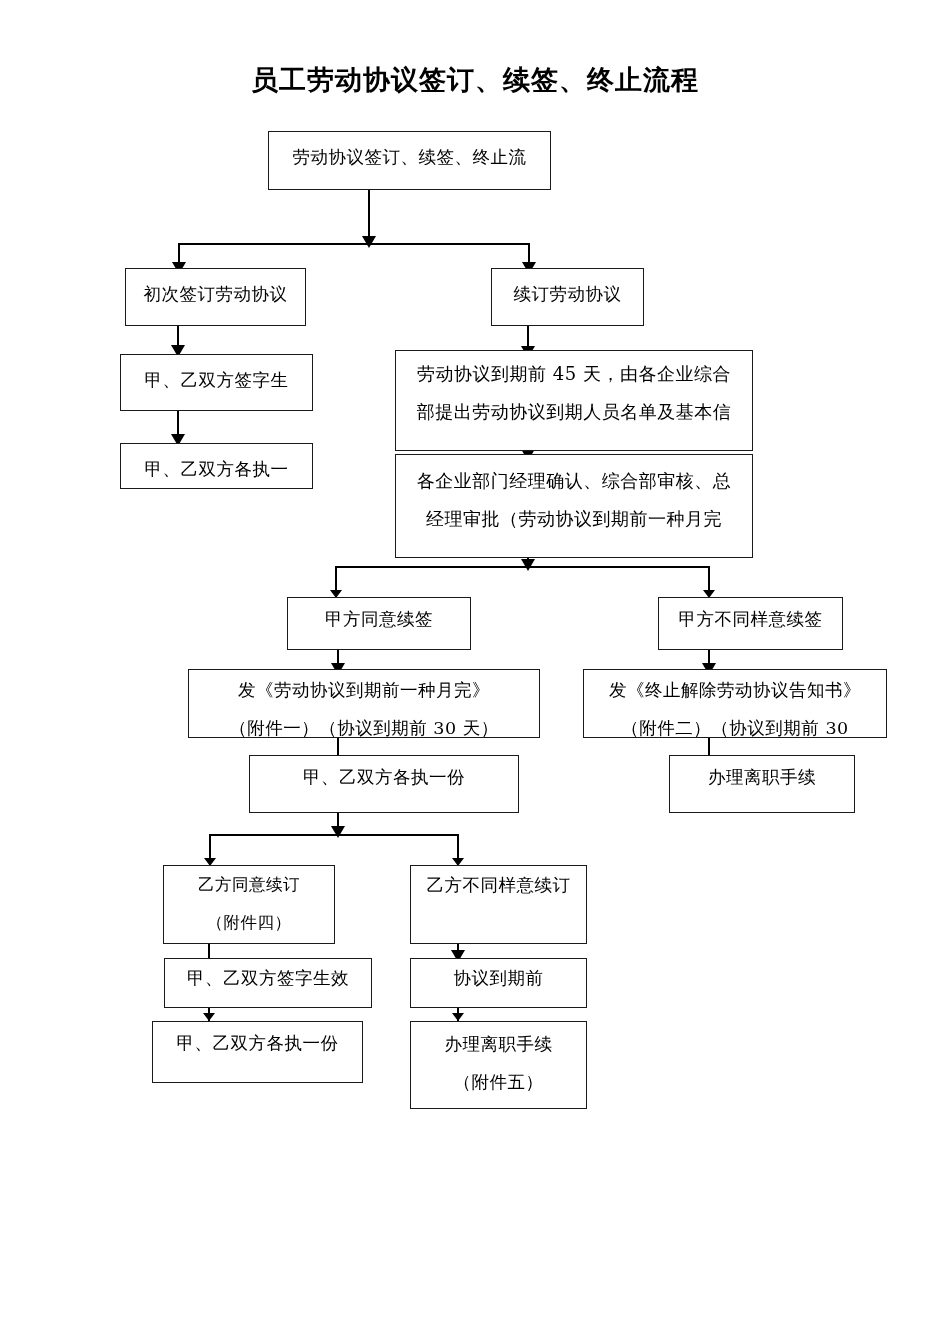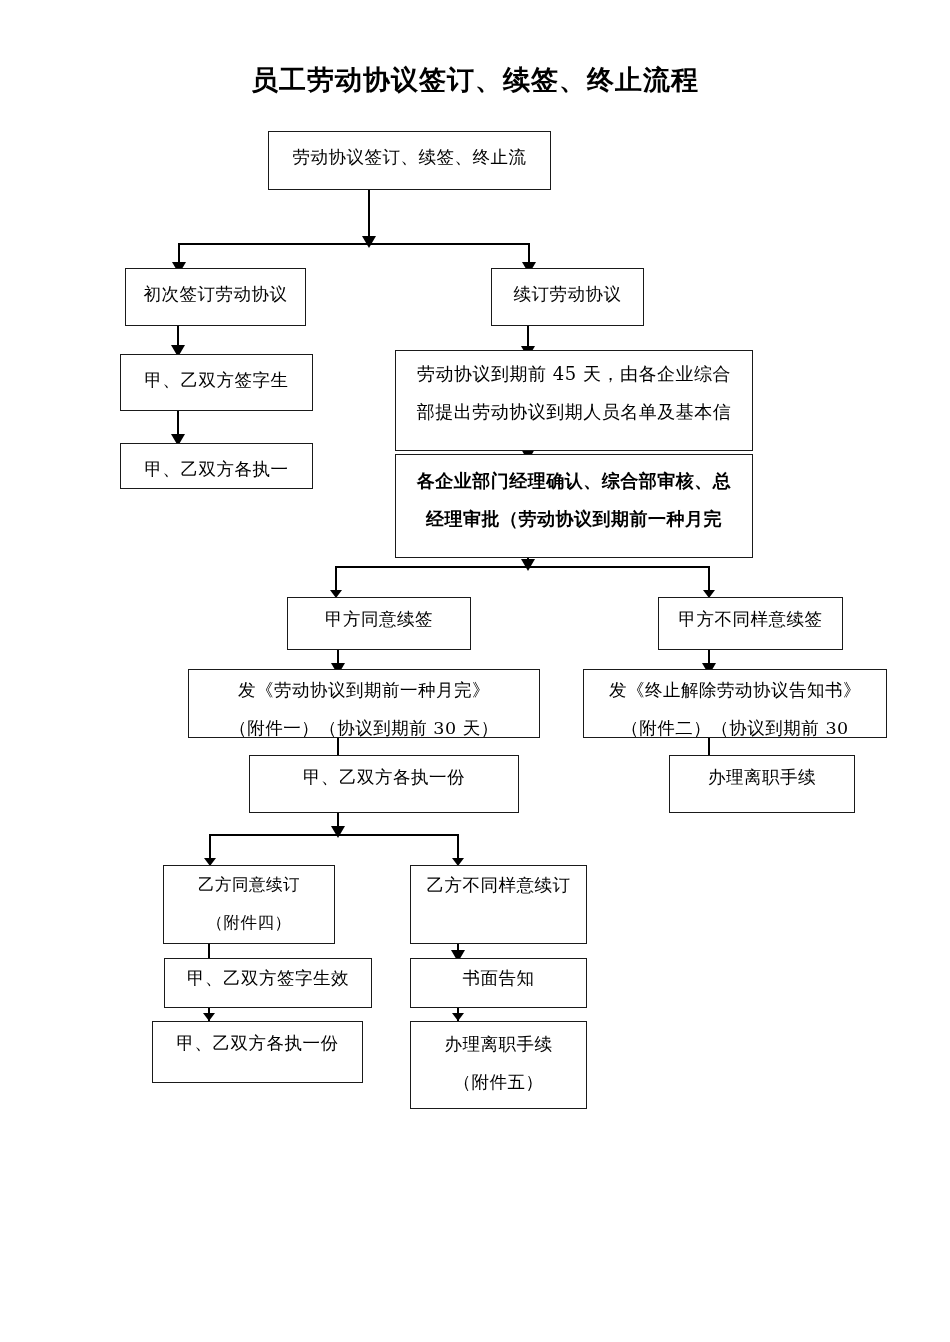--- a/index.html
+++ b/index.html
@@ -145,21 +145,21 @@
   <div class="node wide" style="left:355px; top:350px; width:358px; height:101px;">
     <div class="lines" style="top:4px;">
       <span class="ln">劳动协议到期前 45 天，由各企业综合</span>
       <span class="ln">部提出劳动协议到期人员名单及基本信</span>
     </div>
   </div>
 
   <div class="vline" style="left:527px; top:425px; height:36px;"></div>
   <div class="arrow" style="left:521px; top:449px;"></div>
 
-  <div class="node wide" style="left:355px; top:454px; width:358px; height:104px;font-weight:bold;">
+  <div class="node wide" style="left:355px; top:454px; width:358px; height:104px;">
     <div class="lines" style="top:7px;">
       <span class="ln">各企业部门经理确认、综合部审核、总</span>
       <span class="ln">经理审批（劳动协议到期前一种月完</span>
     </div>
   </div>
 
   <div class="vline" style="left:527px; top:533px; height:34px;"></div>
   <div class="arrow" style="left:521px; top:559px;"></div>
   <div class="hline" style="left:335px; top:566px; width:375px;"></div>
   <div class="vline" style="left:335px; top:566px; height:30px;"></div>
@@ -251,21 +251,21 @@
     <div class="lines" style="top:0px;">
       <span class="ln">乙方不同样意续订</span>
     </div>
   </div>
 
   <div class="vline" style="left:457px; top:925px; height:36px;"></div>
   <div class="arrow" style="left:451px; top:950px;"></div>
 
   <div class="node" style="left:370px; top:958px; width:177px; height:50px;">
     <div class="lines" style="top:0px;">
-      <span class="ln">书面告知</span>
+      <span class="ln">协议到期前</span>
     </div>
   </div>
 
   <div class="vline" style="left:457px; top:1000px; height:22px;"></div>
   <div class="arrow flat" style="left:452px; top:1013px;"></div>
 
   <div class="node" style="left:370px; top:1021px; width:177px; height:88px;">
     <div class="lines" style="top:3px;">
       <span class="ln">办理离职手续</span>
       <span class="ln">（附件五）</span>

